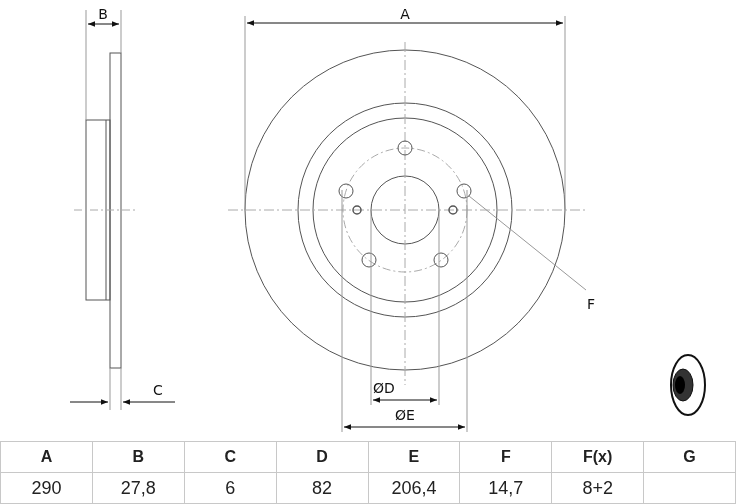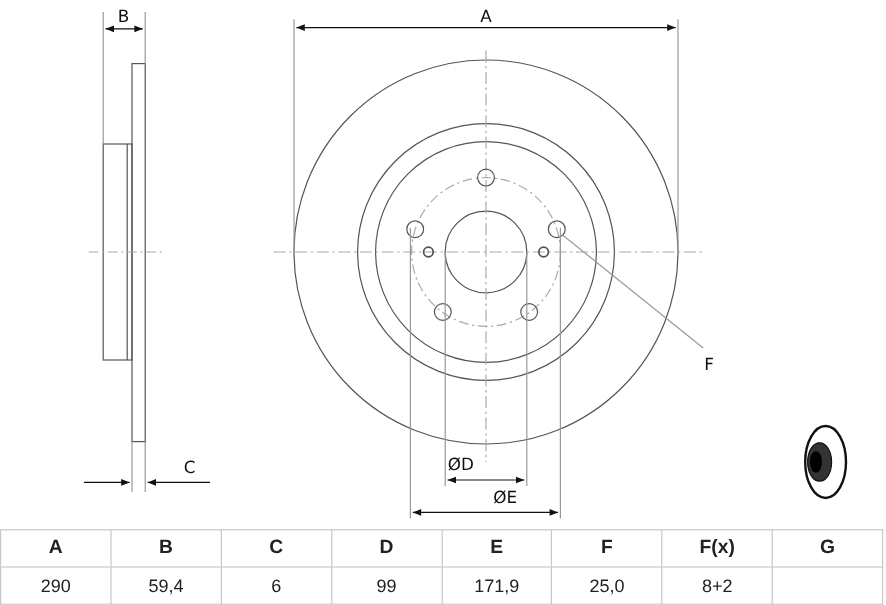--- a/index.html
+++ b/index.html
@@ -2,21 +2,21 @@
 <html><head>
 <meta charset="utf-8">
 <style>
   html,body{margin:0;padding:0;background:#fff;}
   body{width:738px;height:504px;position:relative;overflow:hidden;font-family:"Liberation Sans",sans-serif;}
   #drawing{position:absolute;left:0;top:0;}
   .lbl{position:absolute;font-size:14px;color:#111;font-family:"DejaVu Sans",sans-serif;transform:translate(-50%,-50%);}
   table.spec{position:absolute;left:0;top:441px;width:736px;border-collapse:collapse;table-layout:fixed;}
   table.spec td,table.spec th{border:1px solid #c8c8c8;text-align:center;height:30px;padding:0;font-family:"Liberation Sans",sans-serif;color:#222;}
   table.spec th{font-weight:bold;font-size:16px;}
-  table.spec td{font-size:15px;margin-top:11px;}
+  table.spec td{font-size:18px;margin-top:11px;}
 </style>
 </head>
 <body>
 
 <svg id="drawing" width="738" height="441" viewBox="0 0 738 441" xmlns="http://www.w3.org/2000/svg">
   <defs>
     <marker id="arr" viewBox="0 0 10 10" refX="10" refY="5" markerWidth="9" markerHeight="7" orient="auto-start-reverse">
       <path d="M0,1 L10,5 L0,9 z" fill="#111"></path>
     </marker>
   </defs>
@@ -76,38 +76,38 @@
     <ellipse cx="-5" cy="0" rx="10" ry="16" fill="#333" stroke="#111"></ellipse>
     <ellipse cx="-8" cy="0" rx="5" ry="9" fill="#000"></ellipse>
   </g>
 </svg>
 
 <span class="lbl" style="left:103px;top:14px;">B</span>
 <span class="lbl" style="left:405px;top:14px;">A</span>
 <span class="lbl" style="left:158px;top:390px;">C</span>
 <span class="lbl" style="left:591px;top:304px;">F</span>
 <span class="lbl" style="left:384px;top:388px;">ØD</span>
-<span class="lbl" style="left:421px;top:415px;">ØE</span>
+<span class="lbl" style="left:405px;top:415px;">ØE</span>
 
 <table class="spec">
   <tbody>
       <tr>
     <th>A</th>
     <th>B</th>
     <th>C</th>
     <th>D</th>
     <th>E</th>
     <th>F</th>
     <th>F(x)</th>
     <th>G</th>
   </tr>
   <tr>
     <td>290</td>
-    <td>59,4</td>
+    <td>27,8</td>
     <td>6</td>
-    <td>99</td>
-    <td>171,9</td>
-    <td>25,0</td>
+    <td>82</td>
+    <td>206,4</td>
+    <td>14,7</td>
     <td>8+2</td>
     <td></td>
   </tr>
 </tbody>
   </table>
 
 </body></html>

